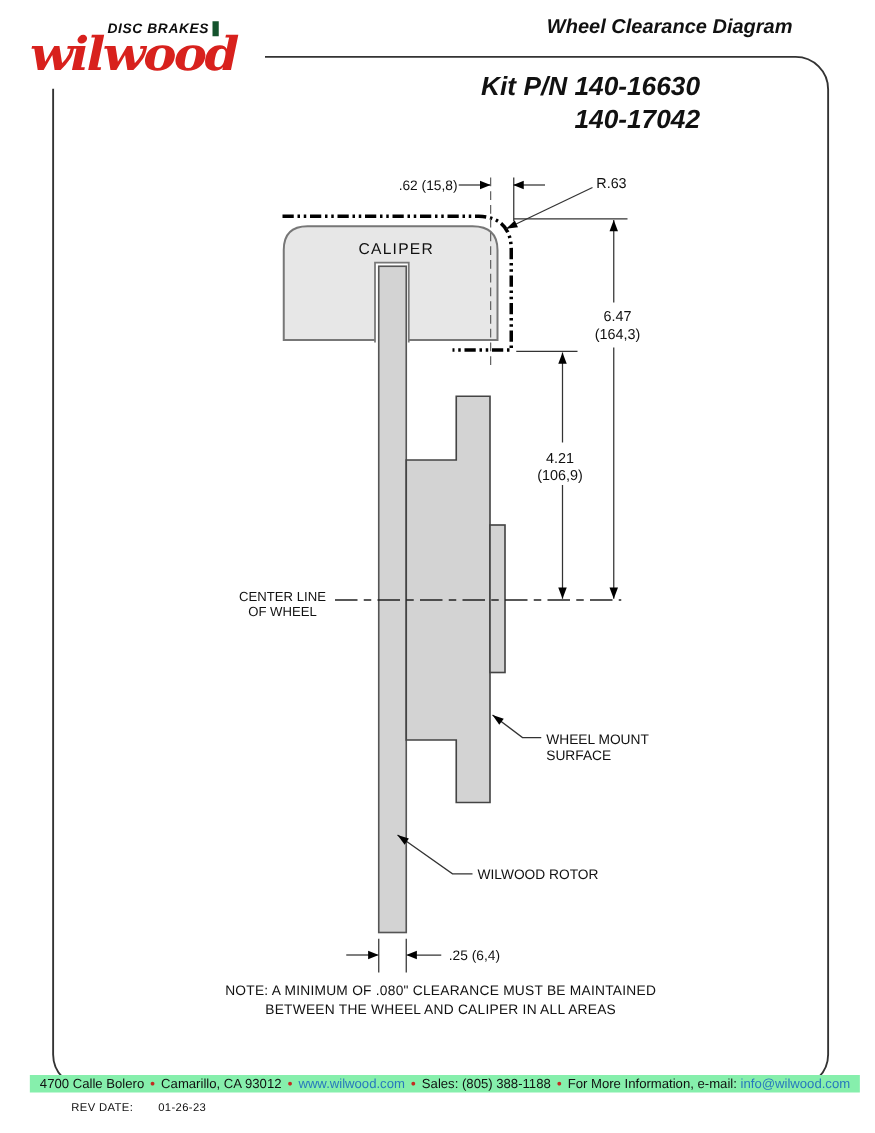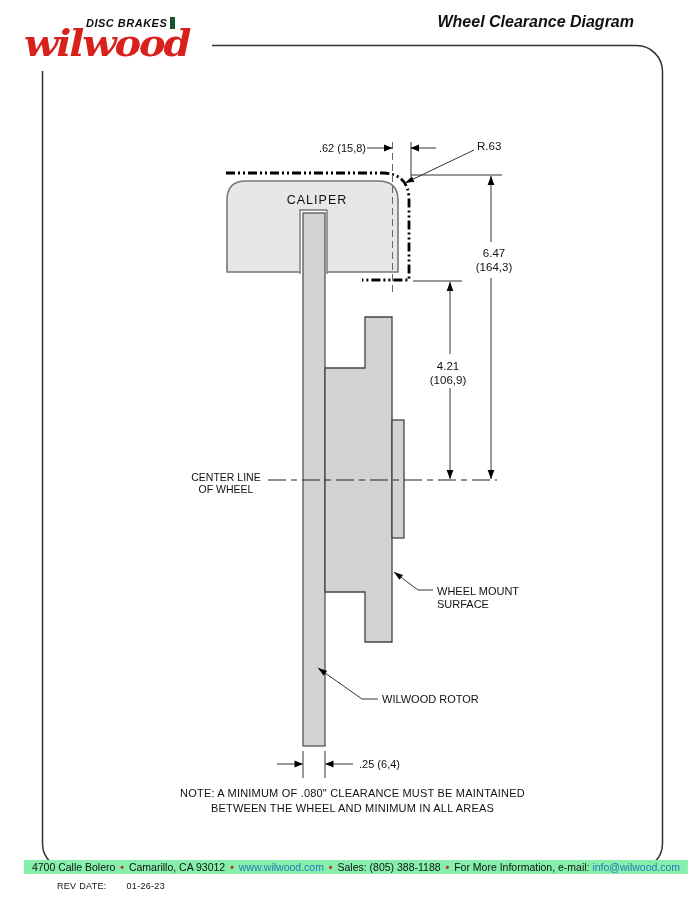--- a/index.html
+++ b/index.html
@@ -118,24 +118,28 @@
     </g>
   </svg>
 
   <div class="overlay logo">
     <div class="logo-tagline">DISC BRAKES</div>
     <div class="logo-brand">wilwood</div>
   </div>
 
   <div class="overlay title">Wheel Clearance Diagram</div>
 
+  <div class="overlay kit">
+    <div>Kit P/N 140-16630</div>
+    <div>140-17042</div>
+  </div>
 
   <div class="overlay note">
     <div>NOTE: A MINIMUM OF .080" CLEARANCE MUST BE MAINTAINED</div>
-    <div>BETWEEN THE WHEEL AND MINIMUM IN ALL AREAS</div>
+    <div>BETWEEN THE WHEEL AND CALIPER IN ALL AREAS</div>
   </div>
 
   <div class="overlay footer">
     <span>4700 Calle Bolero</span>
     <span class="sep">•</span>
     <span>Camarillo, CA 93012</span>
     <span class="sep">•</span>
     <a href="#" class="lnk">www.wilwood.com</a>
     <span class="sep">•</span>
     <span>Sales: (805) 388-1188</span>

